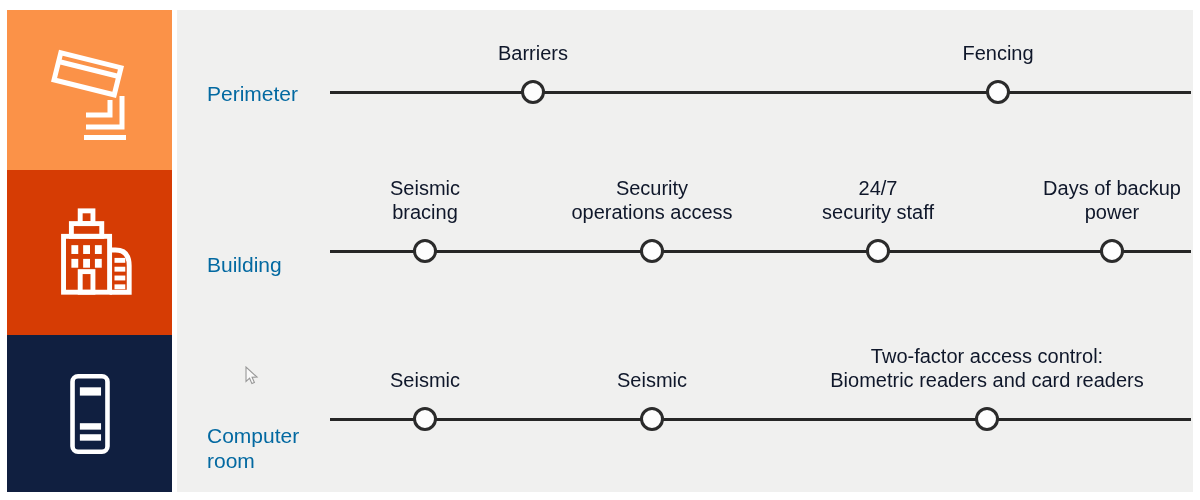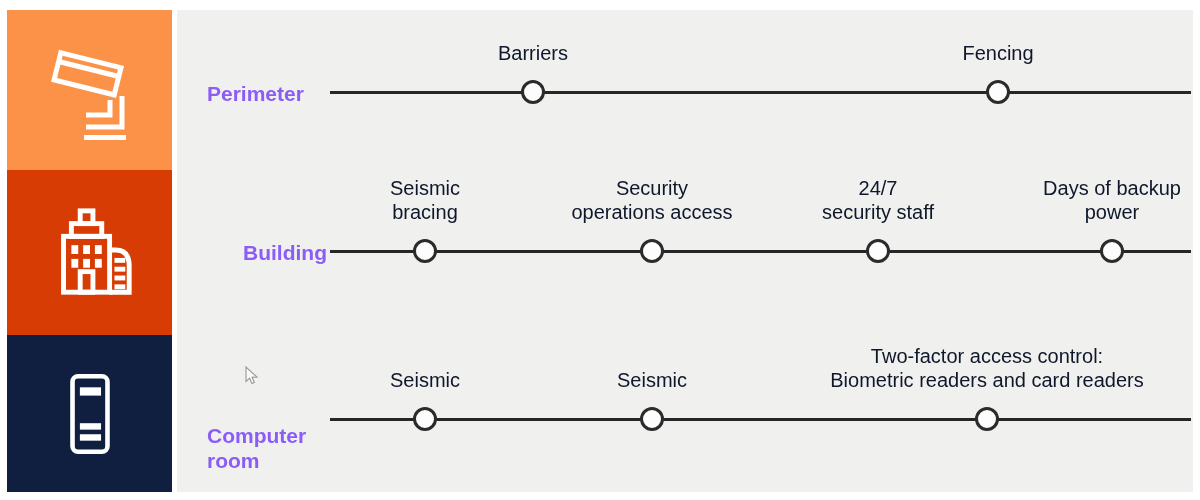--- a/index.html
+++ b/index.html
@@ -19,25 +19,25 @@
   .tile svg { display:block; }
 
   
   .track { position:absolute; left:330px; width:861px; height:3px; background:#262626; }
   .track-1 { top:91px; }
   .track-2 { top:250px; }
   .track-3 { top:418px; }
 
   .row-label {
     position:absolute; left:207px; width:120px; transform:translateY(-50%);
-    font-size:21px; font-weight:700; color:#8b5cf6; line-height:25px;
+    font-size:21px; font-weight:400; color:#0369a1; line-height:25px;
     white-space:pre-line;
   }
   .row-label-1 { top:93px; }
-  .row-label-2 { top:252px;text-align:right; }
+  .row-label-2 { top:264px; }
   .row-label-3 { top:420px;margin-top:28px; }
 
   .node { position:absolute; width:0; height:0; }
   .node .dot {
     position:absolute; left:-12px; top:-12px; width:18px; height:18px;
     background:#fdfdfd; border:3px solid #2b2b2b; border-radius:50%;
   }
   .node .node-label {
     position:absolute; bottom:27px; left:-150px; width:300px;
     text-align:center; font-size:20px; line-height:24px; color:#0f172a;

